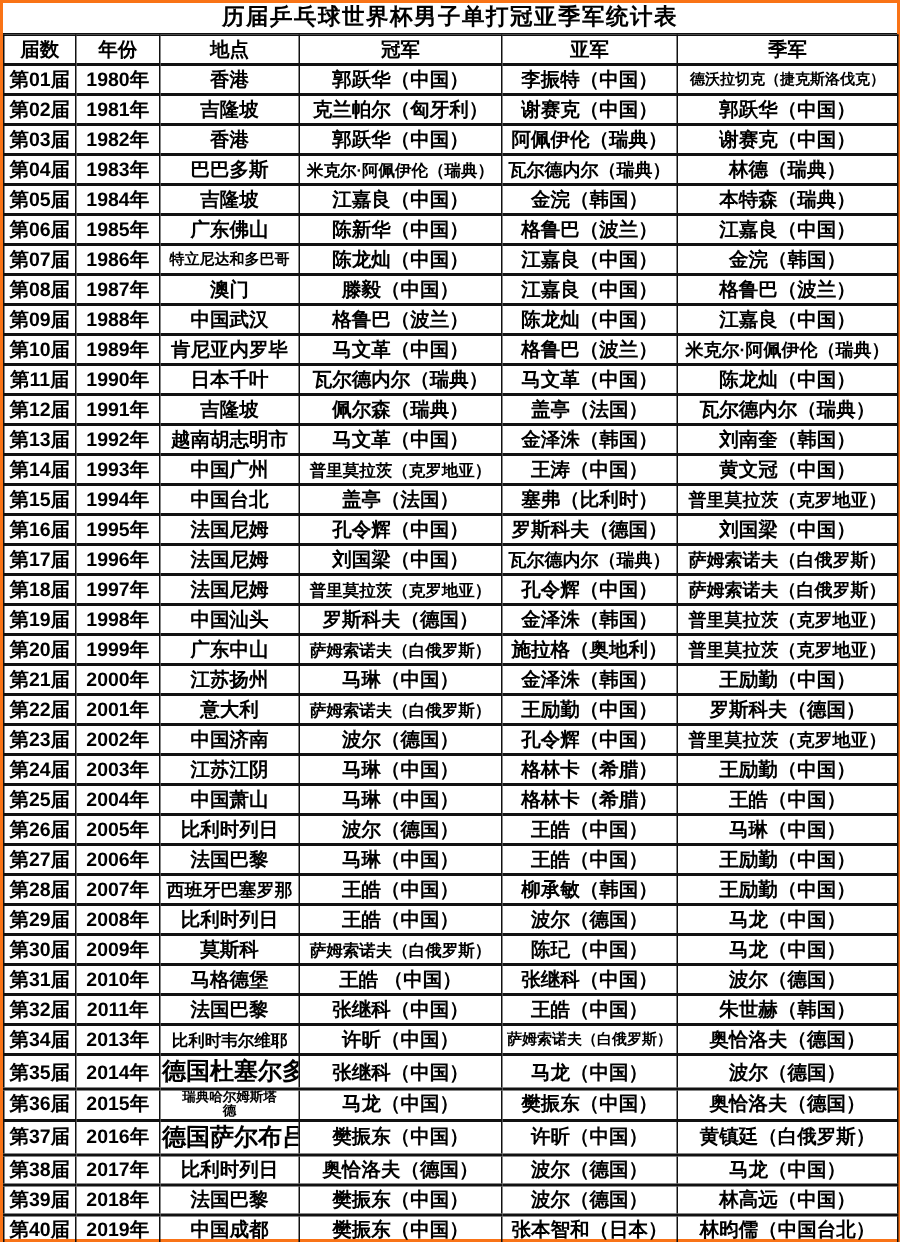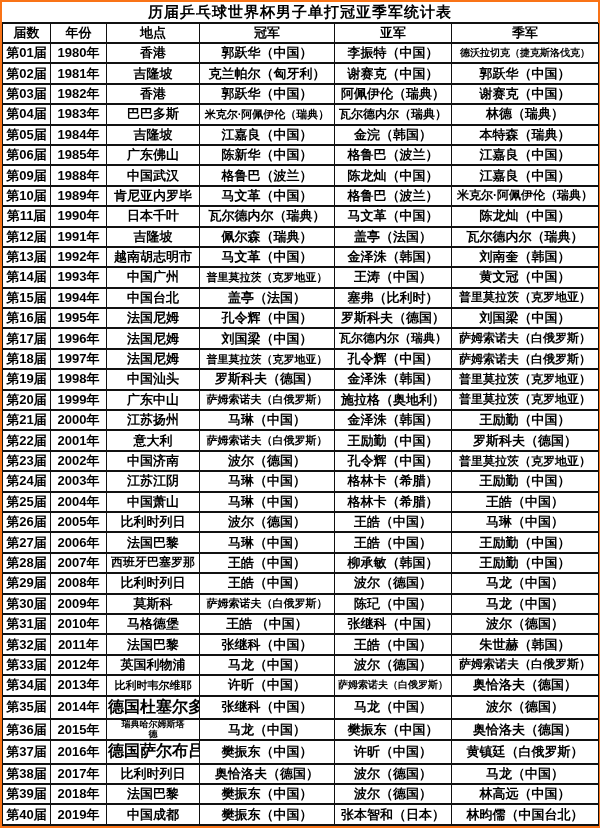--- a/index.html
+++ b/index.html
@@ -85,20 +85,36 @@
         </tr>
         <tr>
           <td>第06届</td>
           <td>1985年</td>
           <td>广东佛山</td>
           <td>陈新华（中国）</td>
           <td>格鲁巴（波兰）</td>
           <td>江嘉良（中国）</td>
         </tr>
         <tr>
+          <td>第07届</td>
+          <td>1986年</td>
+          <td style="font-size: 10px;">特立尼达和多巴哥</td>
+          <td>陈龙灿（中国）</td>
+          <td>江嘉良（中国）</td>
+          <td>金浣（韩国）</td>
+        </tr>
+        <tr>
+          <td>第08届</td>
+          <td>1987年</td>
+          <td>澳门</td>
+          <td>滕毅（中国）</td>
+          <td>江嘉良（中国）</td>
+          <td>格鲁巴（波兰）</td>
+        </tr>
+        <tr>
           <td>第09届</td>
           <td>1988年</td>
           <td>中国武汉</td>
           <td>格鲁巴（波兰）</td>
           <td>陈龙灿（中国）</td>
           <td>江嘉良（中国）</td>
         </tr>
         <tr>
           <td>第10届</td>
           <td>1989年</td>
@@ -277,28 +293,20 @@
         </tr>
         <tr>
           <td>第32届</td>
           <td>2011年</td>
           <td>法国巴黎</td>
           <td>张继科（中国）</td>
           <td>王皓（中国）</td>
           <td>朱世赫（韩国）</td>
         </tr>
         <tr>
-          <td>第33届</td>
-          <td>2012年</td>
-          <td>英国利物浦</td>
-          <td>马龙（中国）</td>
-          <td>波尔（德国）</td>
-          <td style="font-size: 12px;">萨姆索诺夫（白俄罗斯）</td>
-        </tr>
-        <tr>
           <td>第34届</td>
           <td>2013年</td>
           <td style="font-size: 11px;">比利时韦尔维耶</td>
           <td>许昕（中国）</td>
           <td style="font-size: 10px;">萨姆索诺夫（白俄罗斯）</td>
           <td>奥恰洛夫（德国）</td>
         </tr>
         <tr>
           <td>第35届</td>
           <td>2014年</td>

